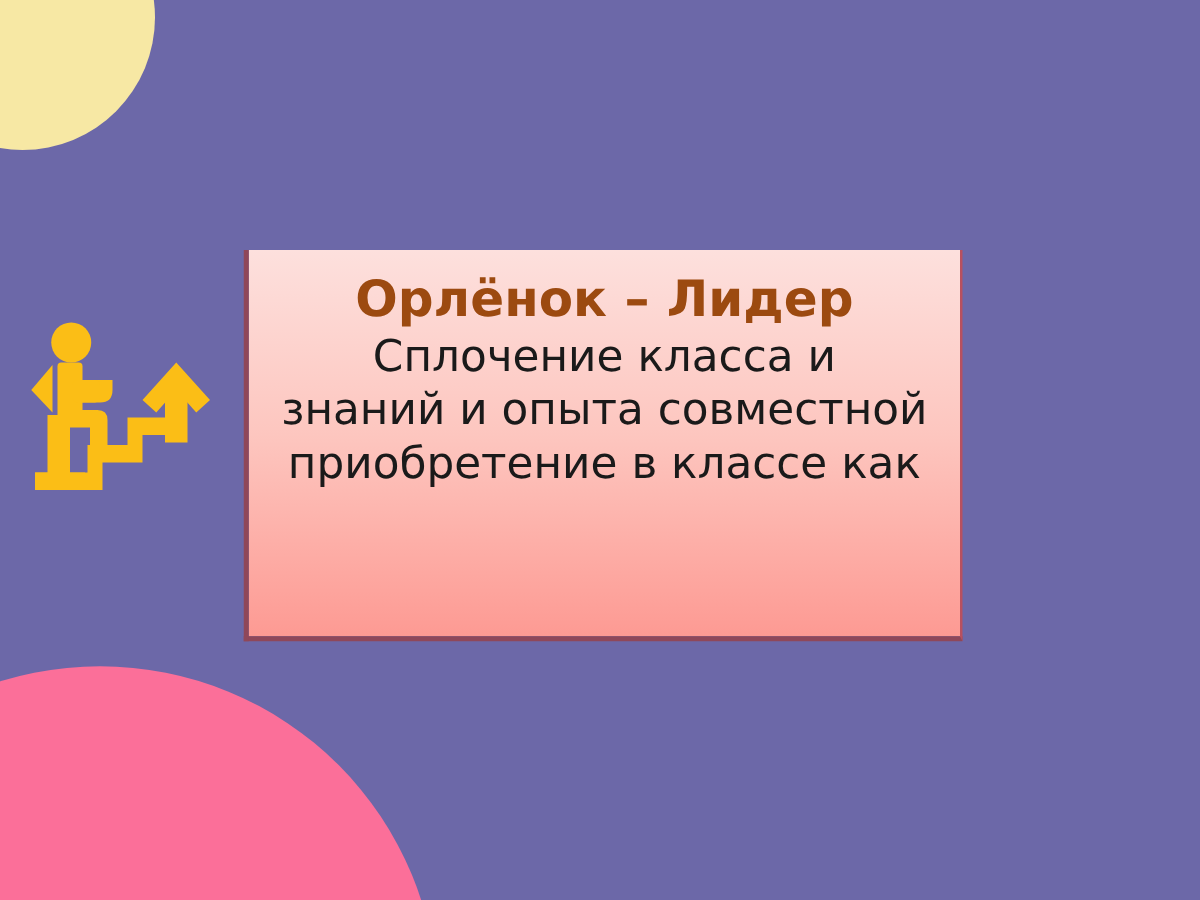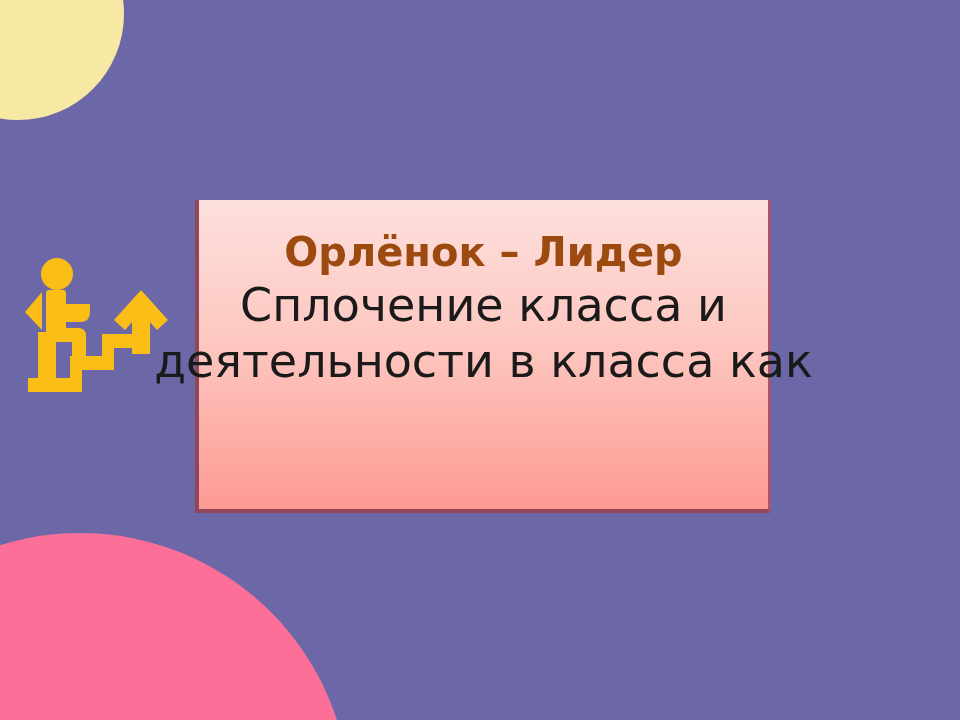--- a/index.html
+++ b/index.html
@@ -83,26 +83,26 @@
     align-items: center;
     justify-content: flex-start;
   }
 
   .card-title {
     font-size: 40px;
     font-weight: bold;
     color: #9c4a10;
     line-height: 1.12;
     letter-spacing: 0px;
-    margin: 16px 0 2px 0;
+    margin: 4px 0 2px 0;
     white-space: nowrap;
   }
 
   .card-body {
-    font-size: 46px;
+    font-size: 35px;
     font-weight: normal;
     color: #1a1a1a;
     line-height: 1.22;
     margin: 0;
   }
   .card-body .line { display: block; white-space: nowrap; }
 </style>
 </head>
 <body>
 
@@ -137,17 +137,18 @@
 
       <path d="M123 38 L150 68 L139 78 L123 60 L107 78 L96 68 Z"></path>
       <rect x="114" y="50" width="18" height="52"></rect>
     </svg>
   </div>
 
   <div class="card">
     <div class="card-title">Орлёнок – Лидер</div>
     <div class="card-body">
       <span class="line">Сплочение класса и</span>
-      <span class="line">деятельности в класса как</span>
+      <span class="line">знаний и опыта совместной</span>
+      <span class="line">приобретение в классе как</span>
     </div>
   </div>
 
 </div>
 
 </body></html>

